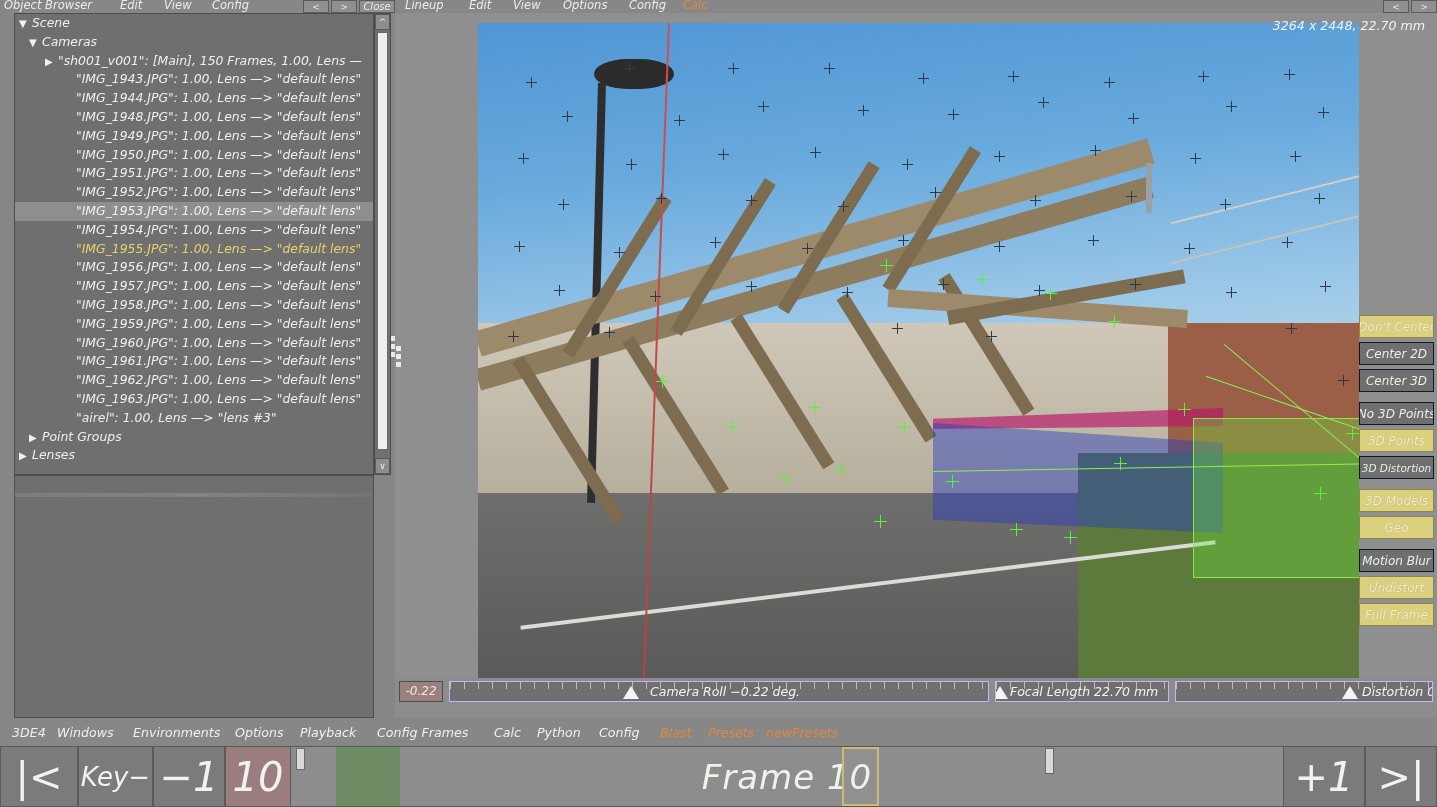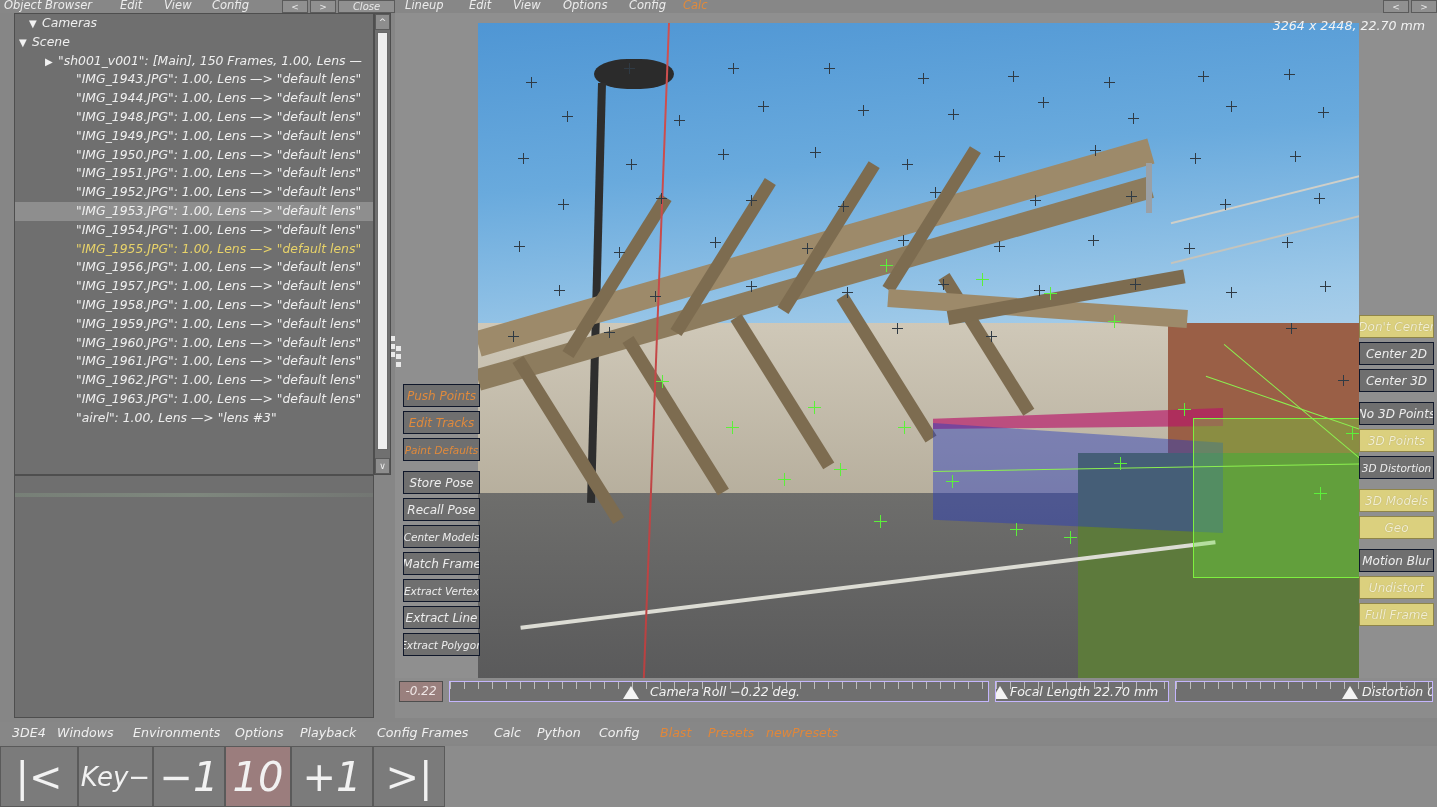--- a/index.html
+++ b/index.html
@@ -12,21 +12,21 @@
 
   
   #objbrowser{position:absolute;left:0;top:0;width:395px;height:718px;background:#868686;}
   #ob-menu{position:absolute;left:0;top:0;width:395px;height:13px;background:#878787;}
   #ob-menu .mi{position:absolute;top:-2px;font-style:italic;font-size:11.5px;color:#ececec;white-space:nowrap;}
   #ob-btns{position:absolute;right:0;top:0;height:13px;display:flex;gap:2px;}
   .chipbtn{
     width:26px;height:13px;background:#909090;border:1px solid #5b5b5b;
     color:#e9e9e9;font-size:9px;font-style:italic;display:flex;align-items:center;justify-content:center;
   }
-  .chipbtn.wide{width:57px;font-size:10px;}
+  .chipbtn.wide{width:36px;font-size:10px;}
 
   #tree{
     position:absolute;left:14px;top:13px;width:360px;height:462px;
     background:#6f6f6f;border:1px solid #4e4e4e;overflow:hidden;
   }
   .trow{
     height:18.8px;line-height:18.8px;white-space:nowrap;font-style:italic;
     font-size:12.4px;color:#efefef;padding-left:4px;
   }
   .trow.sel{background:#8e8e8e;}
@@ -159,42 +159,44 @@
       <span class="mi" style="left:164px">View</span>
       <span class="mi" style="left:212px">Config</span>
       <div id="ob-btns">
         <div class="chipbtn">&lt;</div>
         <div class="chipbtn">&gt;</div>
         <div class="chipbtn wide">Close</div>
       </div>
     </div>
 
     <div id="tree">
+        <div class="trow ind0"><span class="tri">▼</span><span>Scene</span></div>
         <div class="trow ind1"><span class="tri">▼</span><span>Cameras</span></div>
-        <div class="trow ind0"><span class="tri">▼</span><span>Scene</span></div>
         <div class="trow ind2"><span class="tri">▶</span><span>"sh001_v001":  [Main], 150 Frames, 1.00, Lens —</span></div>
         <div class="trow ind3"><span class="tri"></span><span>"IMG_1943.JPG":  1.00, Lens —&gt; "default lens"</span></div>
         <div class="trow ind3"><span class="tri"></span><span>"IMG_1944.JPG":  1.00, Lens —&gt; "default lens"</span></div>
         <div class="trow ind3"><span class="tri"></span><span>"IMG_1948.JPG":  1.00, Lens —&gt; "default lens"</span></div>
         <div class="trow ind3"><span class="tri"></span><span>"IMG_1949.JPG":  1.00, Lens —&gt; "default lens"</span></div>
         <div class="trow ind3"><span class="tri"></span><span>"IMG_1950.JPG":  1.00, Lens —&gt; "default lens"</span></div>
         <div class="trow ind3"><span class="tri"></span><span>"IMG_1951.JPG":  1.00, Lens —&gt; "default lens"</span></div>
         <div class="trow ind3"><span class="tri"></span><span>"IMG_1952.JPG":  1.00, Lens —&gt; "default lens"</span></div>
         <div class="trow ind3 sel"><span class="tri"></span><span>"IMG_1953.JPG":  1.00, Lens —&gt; "default lens"</span></div>
         <div class="trow ind3"><span class="tri"></span><span>"IMG_1954.JPG":  1.00, Lens —&gt; "default lens"</span></div>
         <div class="trow ind3 hl"><span class="tri"></span><span>"IMG_1955.JPG":  1.00, Lens —&gt; "default lens"</span></div>
         <div class="trow ind3"><span class="tri"></span><span>"IMG_1956.JPG":  1.00, Lens —&gt; "default lens"</span></div>
         <div class="trow ind3"><span class="tri"></span><span>"IMG_1957.JPG":  1.00, Lens —&gt; "default lens"</span></div>
         <div class="trow ind3"><span class="tri"></span><span>"IMG_1958.JPG":  1.00, Lens —&gt; "default lens"</span></div>
         <div class="trow ind3"><span class="tri"></span><span>"IMG_1959.JPG":  1.00, Lens —&gt; "default lens"</span></div>
         <div class="trow ind3"><span class="tri"></span><span>"IMG_1960.JPG":  1.00, Lens —&gt; "default lens"</span></div>
         <div class="trow ind3"><span class="tri"></span><span>"IMG_1961.JPG":  1.00, Lens —&gt; "default lens"</span></div>
         <div class="trow ind3"><span class="tri"></span><span>"IMG_1962.JPG":  1.00, Lens —&gt; "default lens"</span></div>
         <div class="trow ind3"><span class="tri"></span><span>"IMG_1963.JPG":  1.00, Lens —&gt; "default lens"</span></div>
         <div class="trow ind3"><span class="tri"></span><span>"airel":  1.00, Lens —&gt; "lens #3"</span></div>
+        <div class="trow ind1"><span class="tri">▶</span><span>Point Groups</span></div>
+        <div class="trow ind0"><span class="tri">▶</span><span>Lenses</span></div>
       </div>
 
     <div id="tree-vsb">
       <div class="sb-arrow">^</div>
       <div id="tree-thumb"></div>
       <div class="sb-arrow" style="position:absolute;bottom:0;left:0;right:0">∨</div>
     </div>
 
     <div id="ob-lower">
       <div class="sheen"></div>
@@ -341,32 +343,20 @@
         <div class="cross g" style="left:636px;top:434px"></div>
           <div class="cross g" style="left:700px;top:380px"></div>
         <div class="cross g" style="left:836px;top:464px"></div>
           <div class="cross g" style="left:868px;top:404px"></div>
         <div class="cross g" style="left:178px;top:352px"></div>
           <div class="cross g" style="left:248px;top:398px"></div>
       </div>
 
       <div id="imginfo">3264 x 2448, 22.70 mm</div>
 
-      <div id="ltools">
-          <div class="tbtn orange">Push Points</div>
-          <div class="tbtn orange">Edit Tracks</div>
-          <div class="tbtn orange sm">Paint Defaults</div>
-          <div class="tbtn gap">Store Pose</div>
-          <div class="tbtn">Recall Pose</div>
-          <div class="tbtn sm">Center Models</div>
-          <div class="tbtn">Match Frame</div>
-          <div class="tbtn sm">Extract Vertex</div>
-          <div class="tbtn">Extract Line</div>
-          <div class="tbtn sm">Extract Polygon</div>
-        </div>
       <div id="rtools">
           <div class="tbtn yellow">Don't Center</div>
           <div class="tbtn">Center 2D</div>
           <div class="tbtn">Center 3D</div>
           <div class="tbtn gap">No 3D Points</div>
           <div class="tbtn yellow">3D Points</div>
           <div class="tbtn sm">3D Distortion</div>
           <div class="tbtn yellow gap">3D Models</div>
           <div class="tbtn yellow">Geo</div>
           <div class="tbtn gap">Motion Blur</div>
@@ -415,18 +405,28 @@
     <span class="mi orange" style="left:708px">Presets</span>
     <span class="mi orange" style="left:766px">newPresets</span>
   </div>
 
   <div id="transport">
     <div class="tp big" style="width:78px">|&lt;</div>
     <div class="tp med" style="width:75px">Key−</div>
     <div class="tp big" style="width:72px">−1</div>
     <div class="tp cur" style="width:66px">10</div>
 
+    <div id="timeline">
+      <div id="tl-green"></div>
+      <div id="tl-playhead"></div>
+      <div id="tl-label">Frame 10</div>
+      <div id="tl-marker"></div>
+      <div id="tl-playhead2"></div>
+      <svg id="cursor" width="22" height="26" viewBox="0 0 22 26" style="position:absolute;left:57.2%;top:18px;">
+        <polygon points="0,0 0,18 4.5,13.5 8,21 11,19 7.5,12 14,12" fill="#f4f4f4" stroke="#2a2a2a" stroke-width="1.4"></polygon>
+      </svg>
+    </div>
 
     <div class="tp big" style="width:82px">+1</div>
     <div class="tp big" style="width:72px">&gt;|</div>
   </div>
 
 </div>
 
 </body></html>

